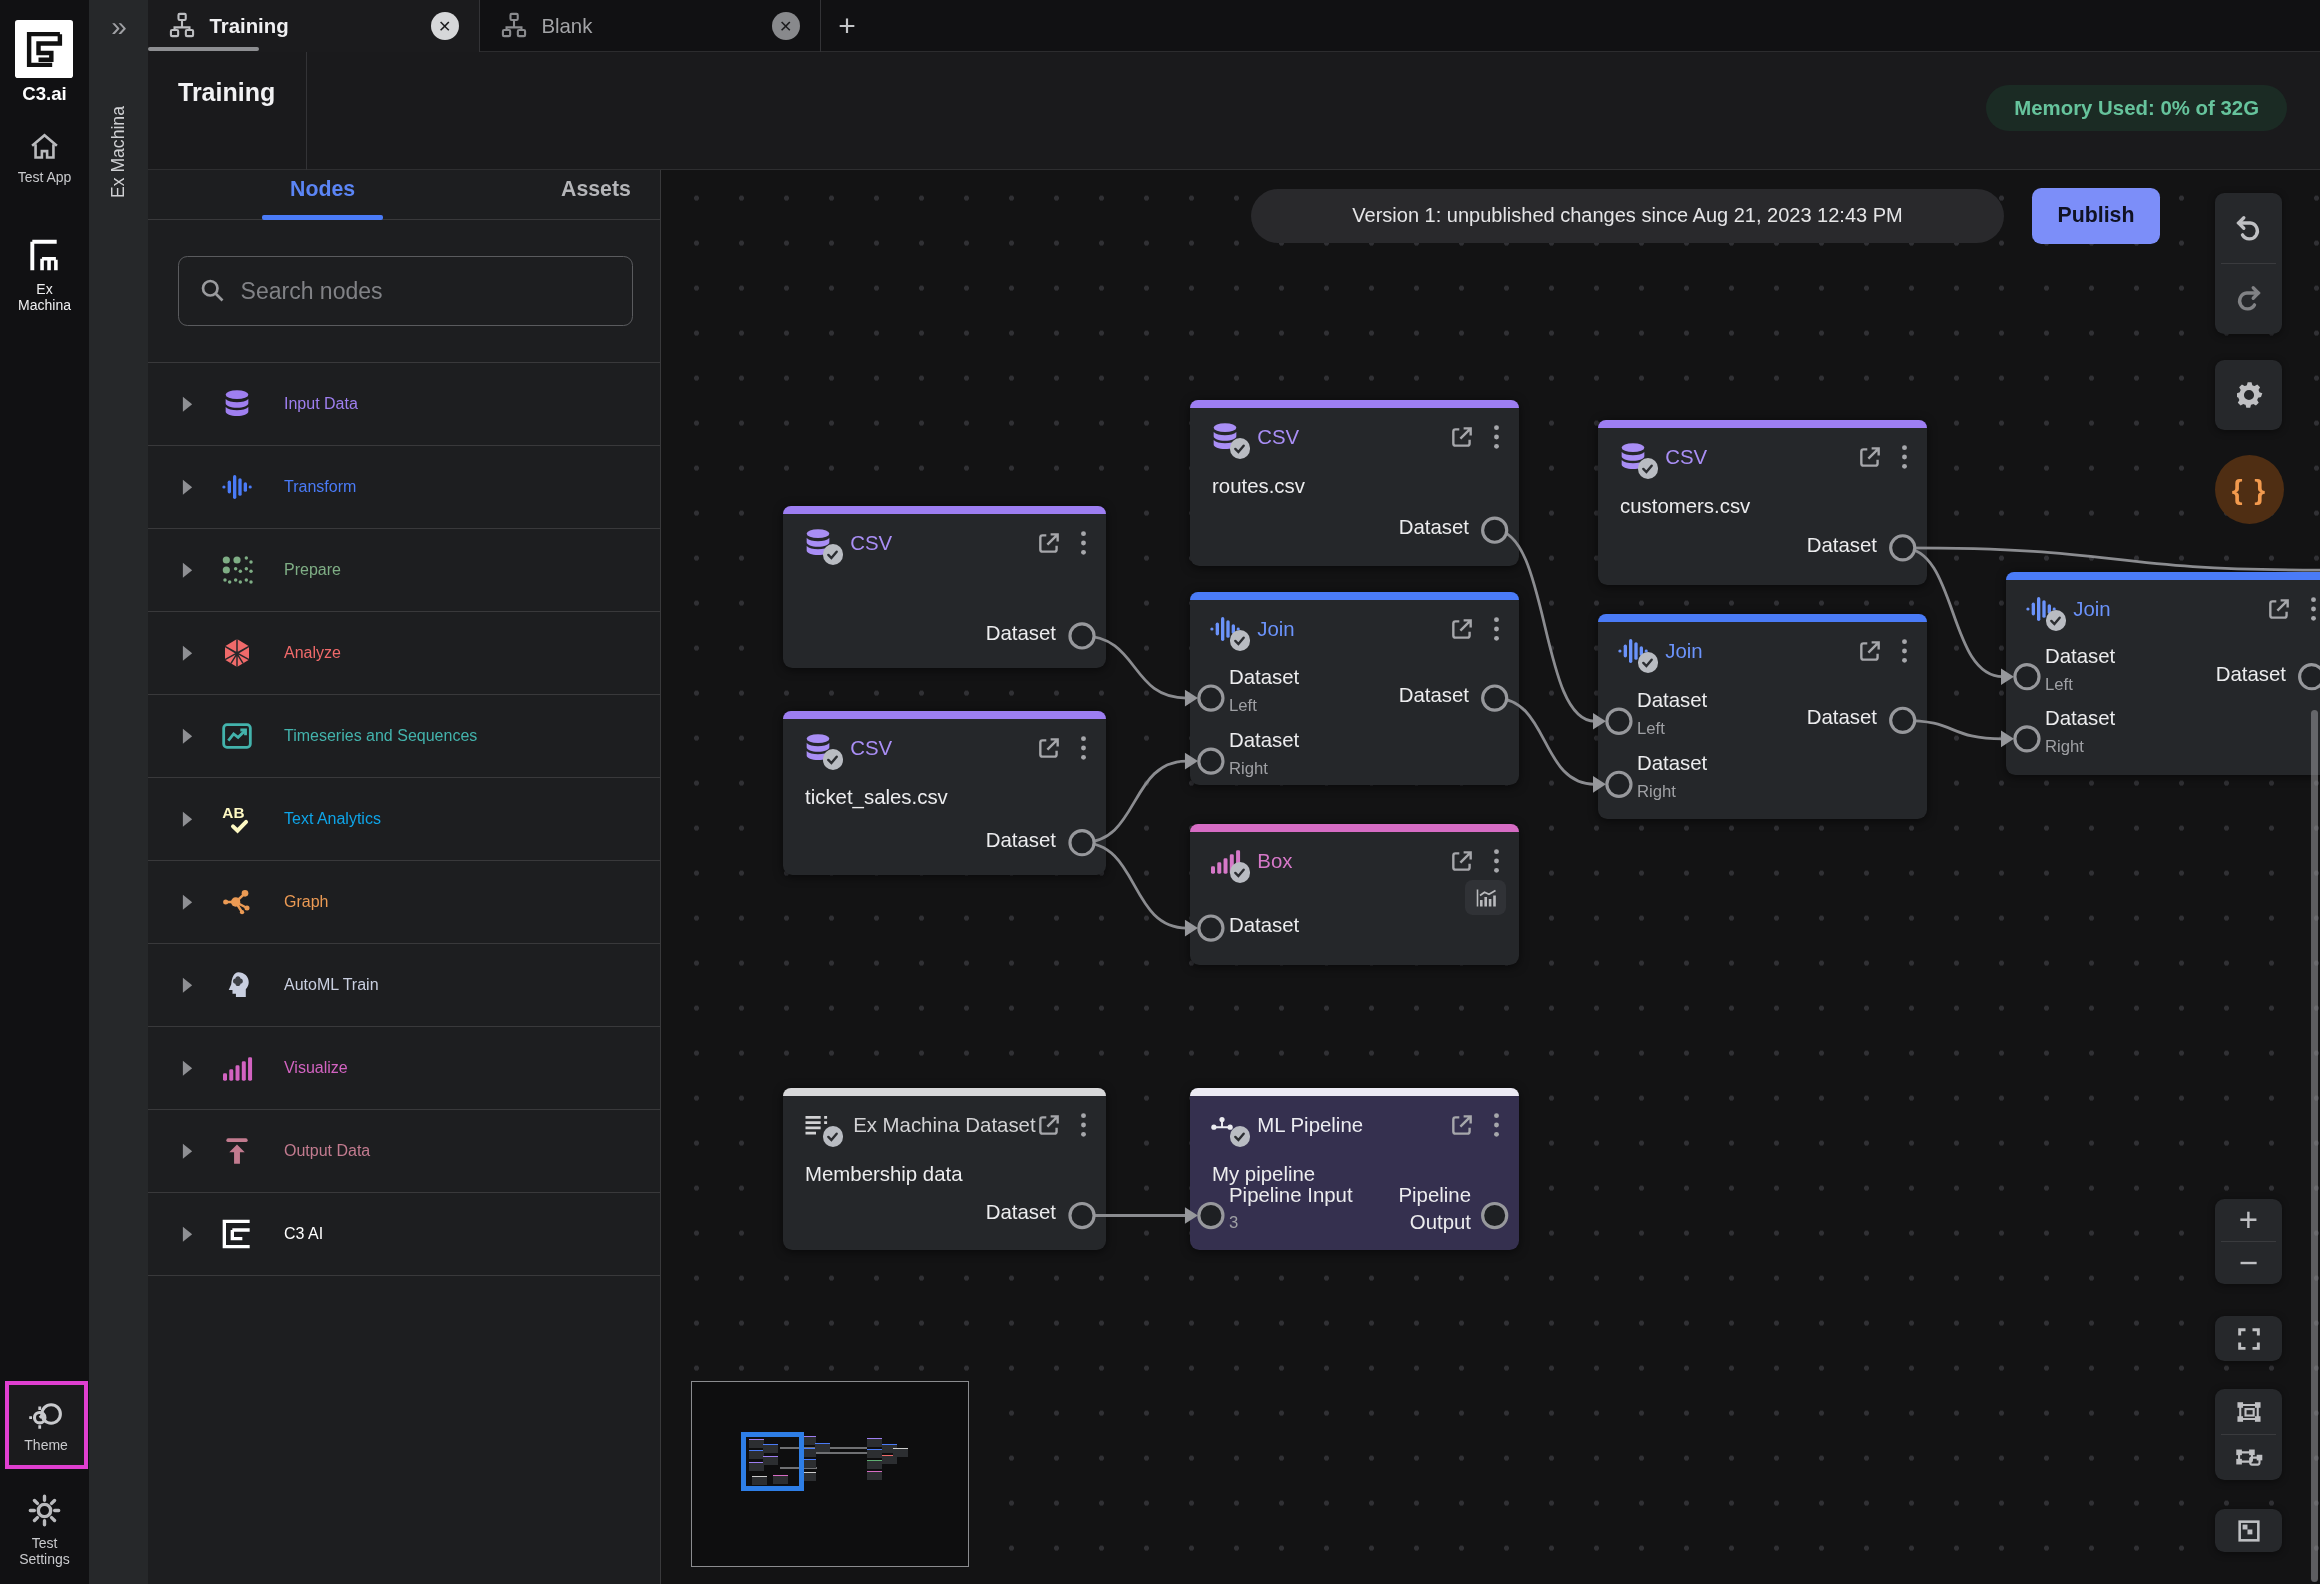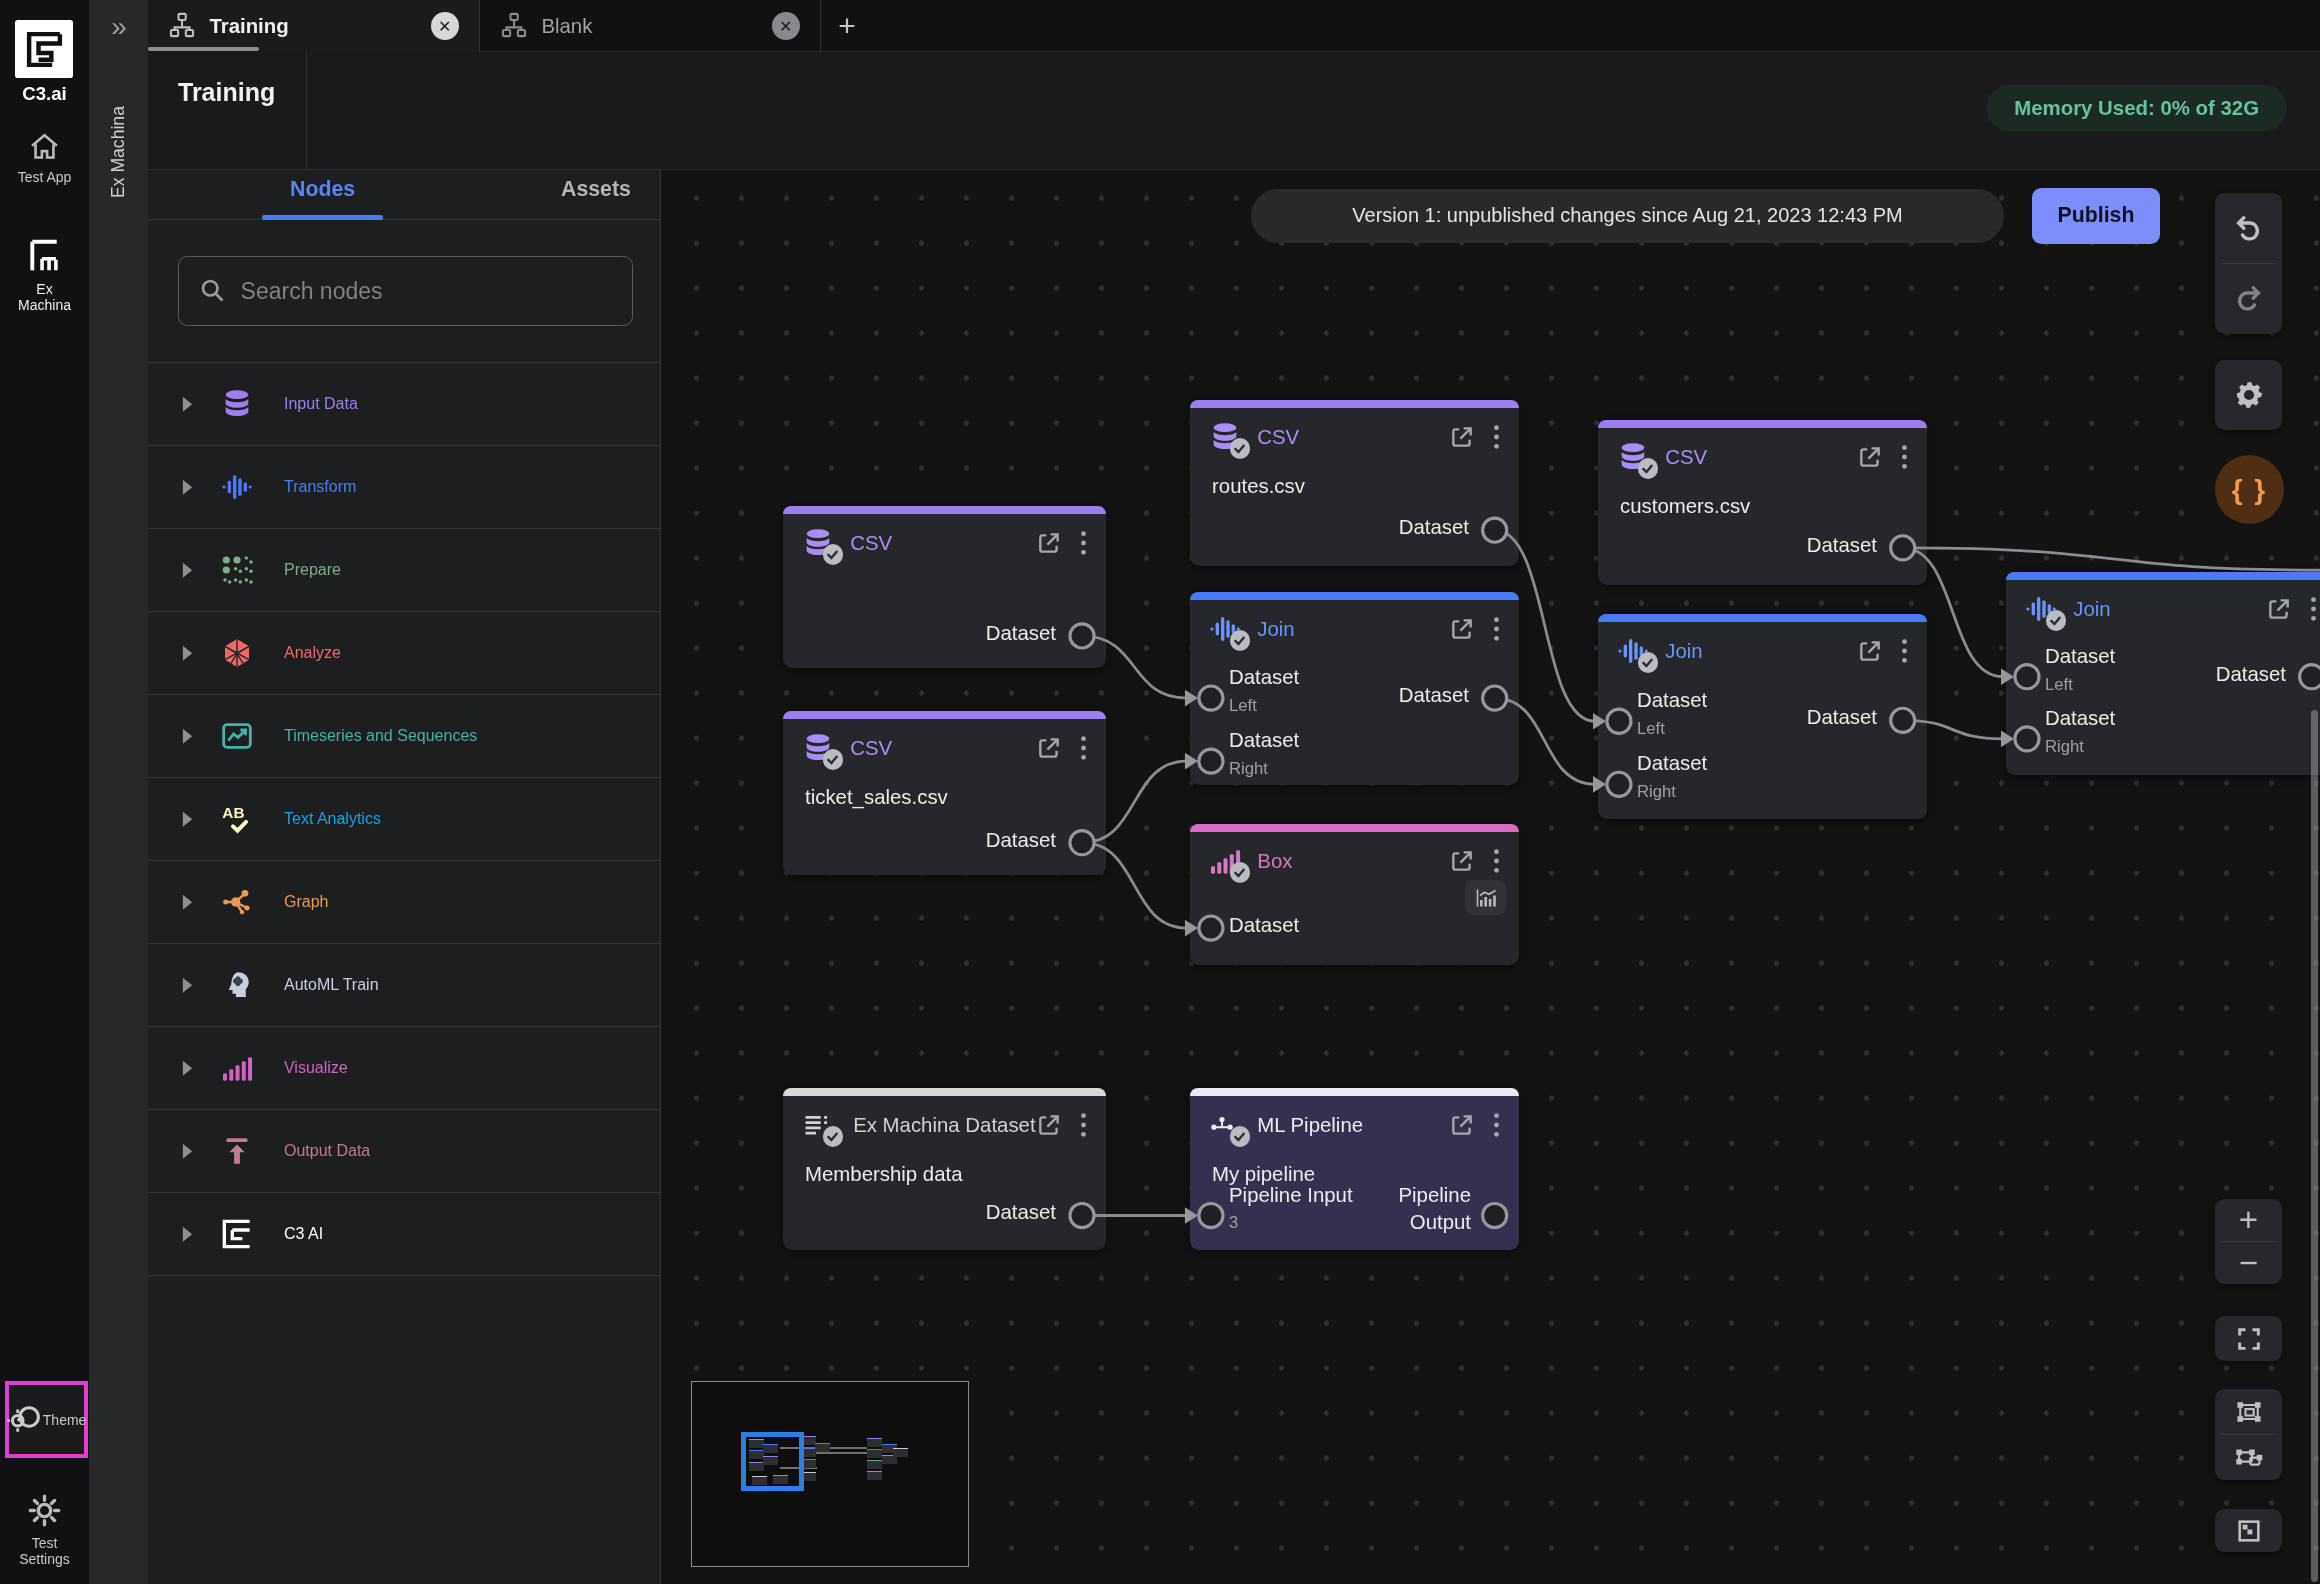--- a/index.html
+++ b/index.html
@@ -5,21 +5,21 @@
   html,body{margin:0;padding:0;background:#0c0c0d;}
   *{box-sizing:border-box;font-family:"Liberation Sans","DejaVu Sans",sans-serif;}
   .stage{position:relative;width:2321px;height:1584px;overflow:hidden;background:#141416;color:#ddd;}
 
   
   .rail{position:absolute;left:0;top:0;width:89px;height:1584px;background:#111113;z-index:6;}
   .logo-box{position:absolute;left:15px;top:20.4px;width:58px;height:58px;background:#fff;border-radius:2.8px;display:flex;align-items:center;justify-content:center;}
   .logo-text{position:absolute;left:0;top:83px;width:89px;text-align:center;color:#fff;font-size:18.6px;font-weight:bold;}
   .rail-item{position:absolute;left:0;width:89px;text-align:center;color:#c9cacd;font-size:14px;cursor:pointer;}
   .rail-item .ric{display:flex;justify-content:center;margin-bottom:5.6px;color:#b9babd;}
-  .theme-hl{position:absolute;left:4.6px;top:1381px;width:83px;height:77px;border:4.6px solid #e03fd0;background:#1b1b1d;display:flex;flex-direction:row;align-items:center;justify-content:center;color:#c9cacd;font-size:14px;cursor:pointer;}
+  .theme-hl{position:absolute;left:4.6px;top:1381px;width:83px;height:88px;border:4.6px solid #e03fd0;background:#1b1b1d;display:flex;flex-direction:column;align-items:center;justify-content:center;color:#c9cacd;font-size:14px;cursor:pointer;}
 
   
   .exm-strip{position:absolute;left:89px;top:0;width:59px;height:1584px;background:#26282a;z-index:5;}
   .exm-expand{position:absolute;left:14px;top:11px;width:32px;height:32px;color:#9fa0a4;font-size:28px;line-height:32px;text-align:center;cursor:pointer;}
   .exm-vtitle{position:absolute;left:0;top:158px;width:59px;color:#cfd0d3;font-size:17.6px;white-space:nowrap;transform:rotate(-90deg);transform-origin:center;text-align:center;}
 
   
   .tabstrip{position:absolute;left:148px;top:0;width:2172px;height:52px;background:#111113;border-bottom:0.9px solid #2c2c2e;z-index:4;}
   .tab{position:absolute;top:0;height:52px;display:flex;align-items:center;padding:0 20.4px;gap:13px;border-right:0.9px solid #333336;cursor:pointer;}
   .tab.active{background:#1b1b1d;}

